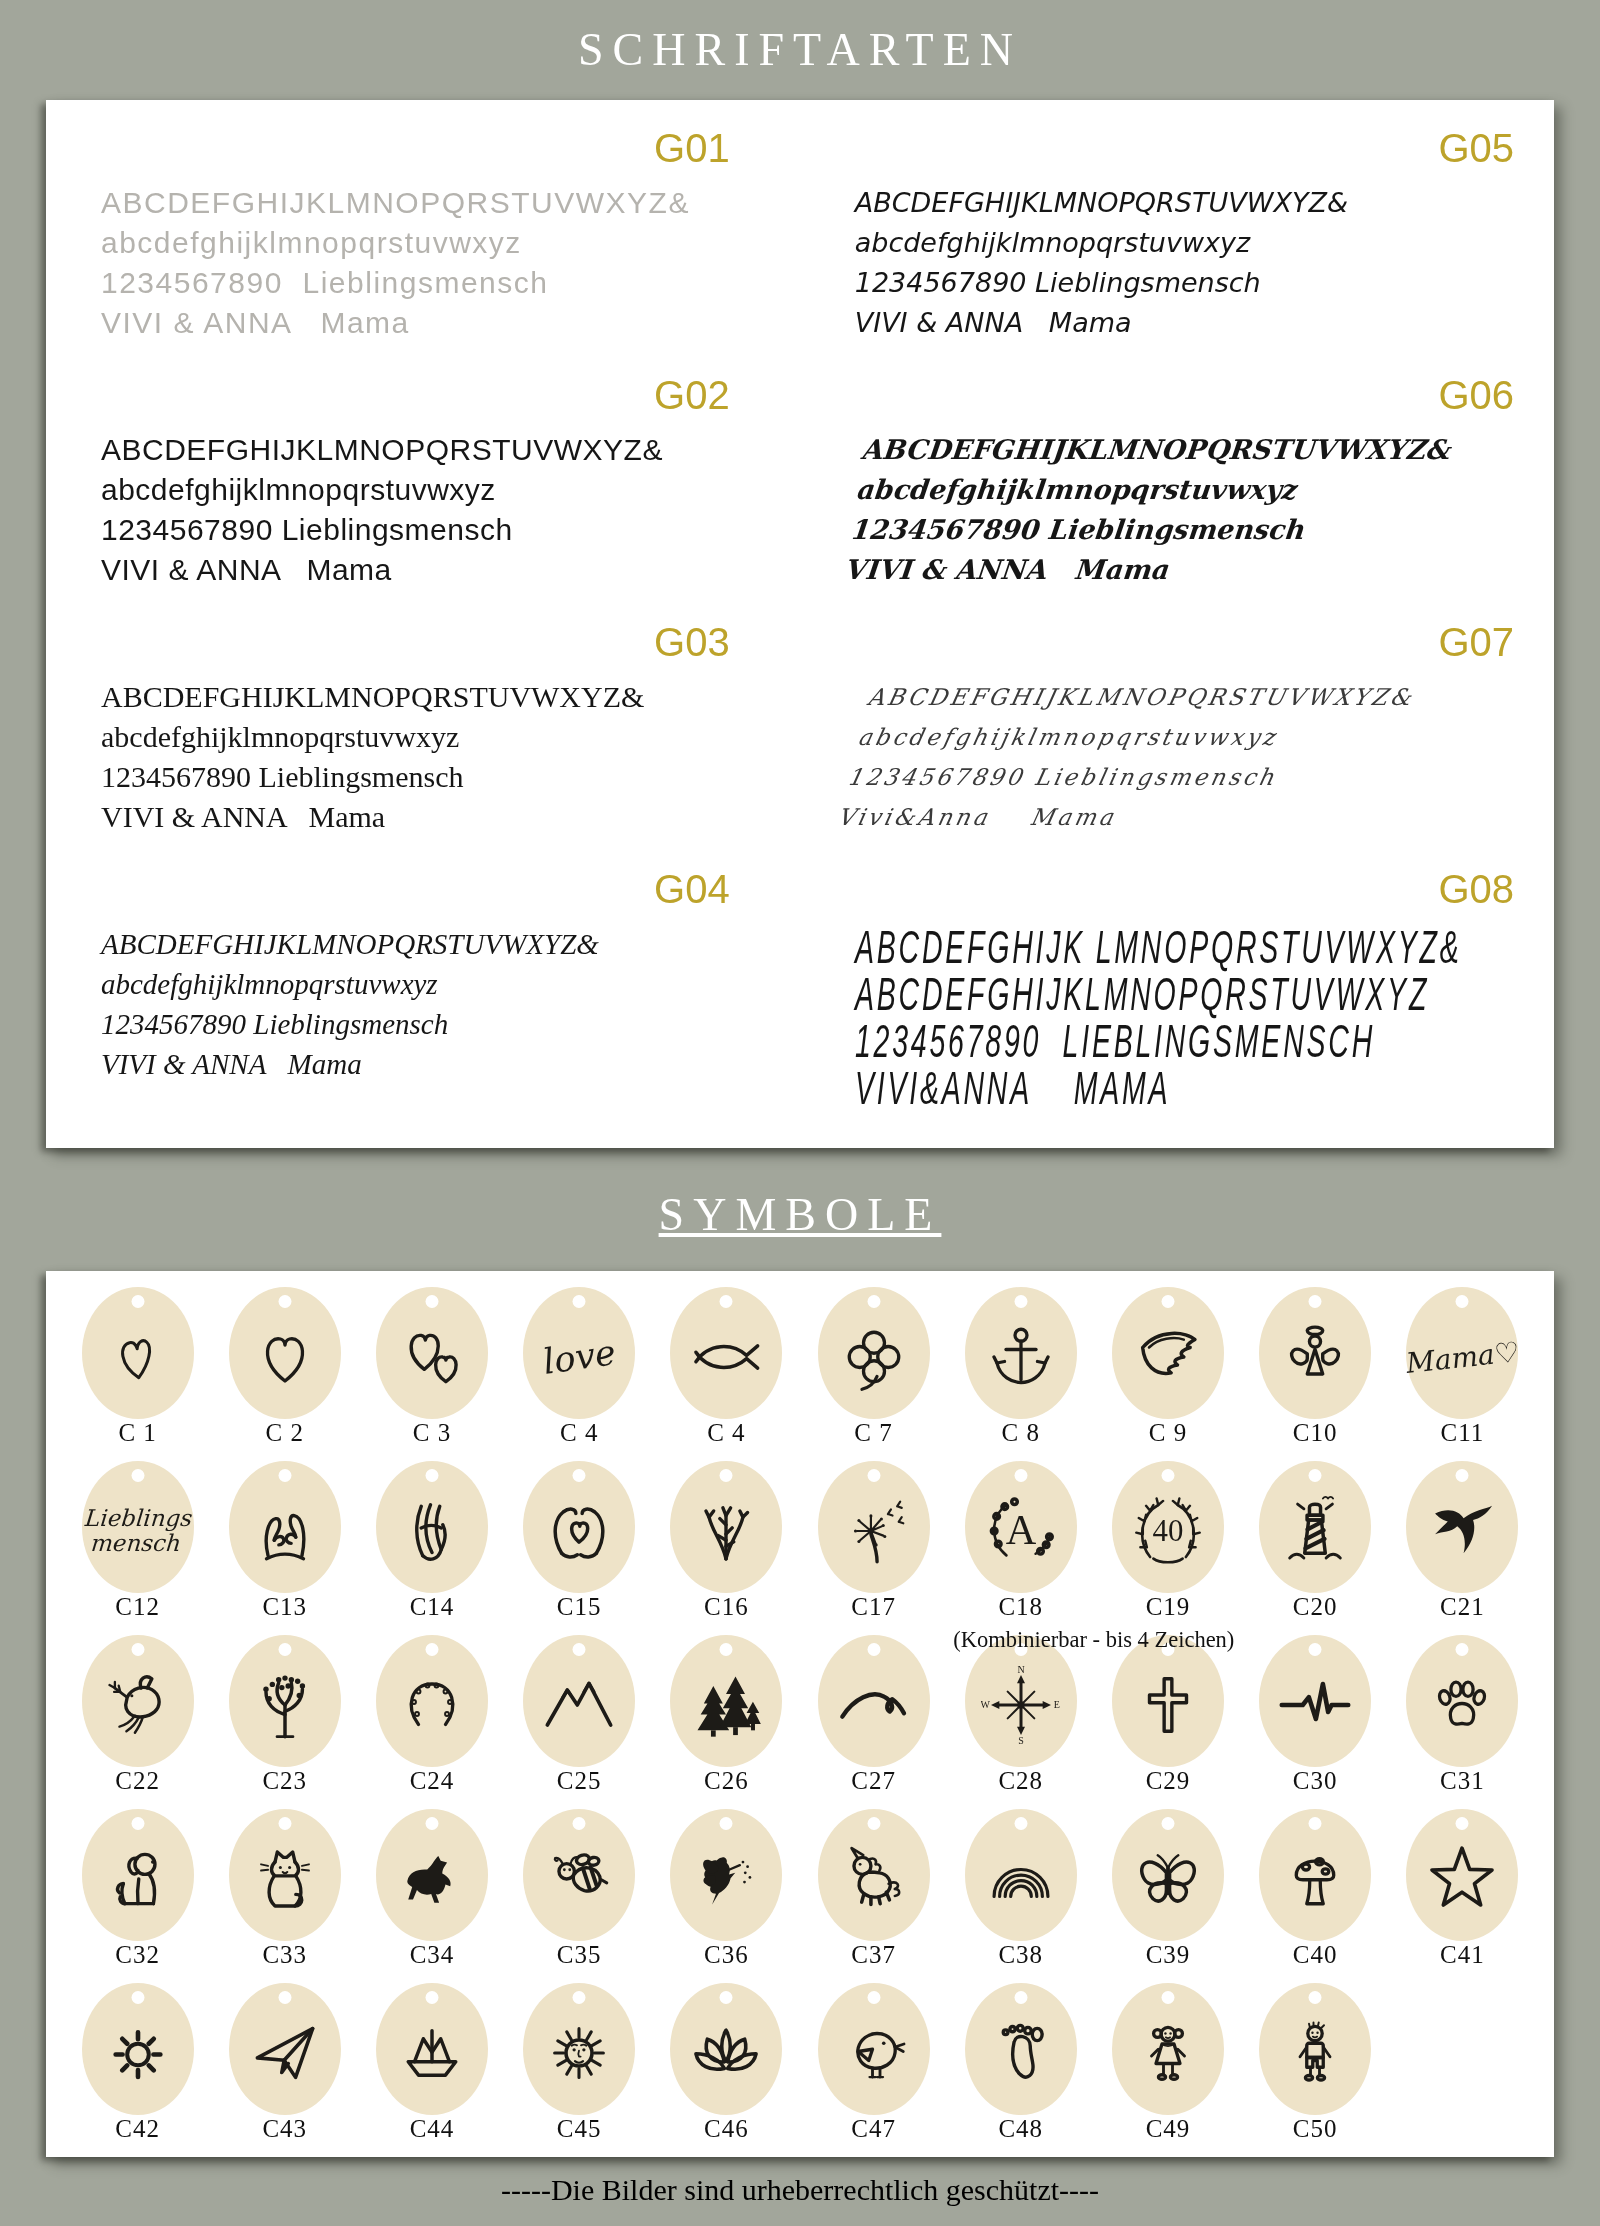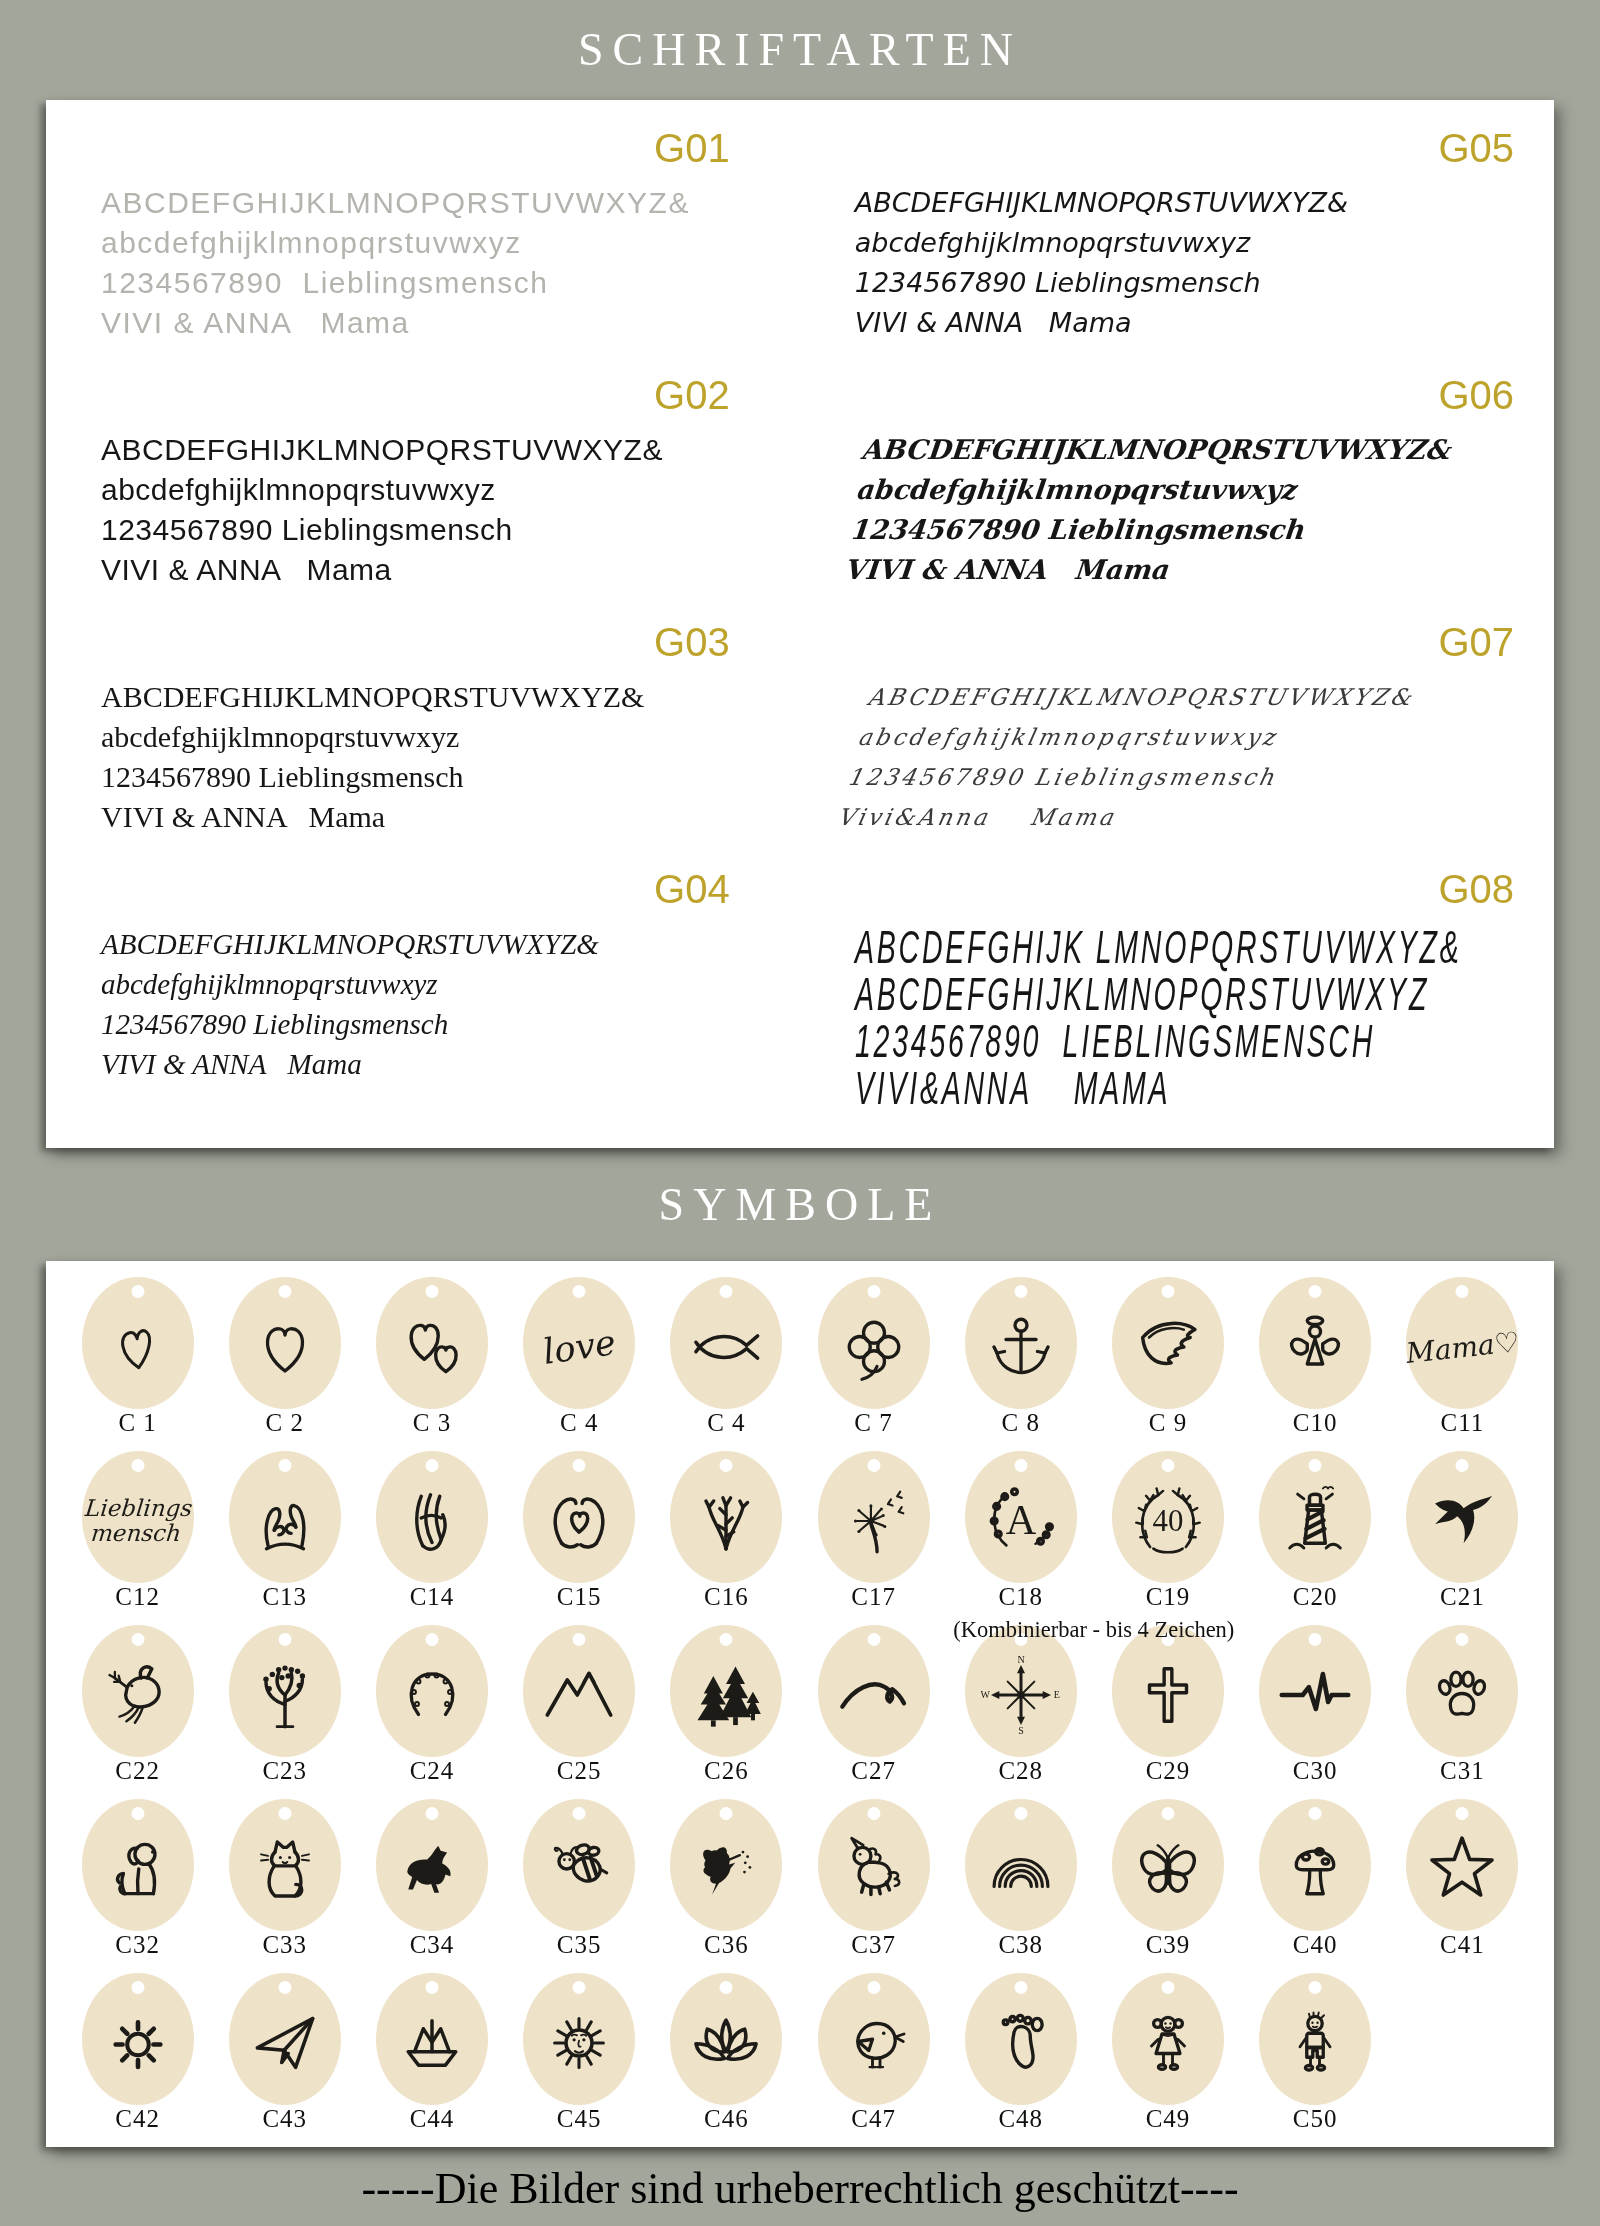--- a/index.html
+++ b/index.html
@@ -1,19 +1,19 @@
 <!DOCTYPE html>
 <html><head>
 <meta charset="utf-8">
 <style>
   html,body{margin:0;padding:0;}
   body{width:1600px;height:2226px;background:#a2a69b;font-family:"Liberation Serif",serif;position:relative;overflow:hidden;}
   .section-title{text-align:center;color:#ffffff;font-size:46px;letter-spacing:9px;font-family:"Liberation Serif",serif;}
   #fonts-title{padding-top:23px;}
-  #symbols-title{margin-top:30px;}
+  #symbols-title{margin-top:40px;text-decoration:underline;}
   .panel{background:#ffffff;margin:0 46px;box-shadow:-5px 4px 7px rgba(45,48,40,.55),7px 7px 12px rgba(45,48,40,.45);}
   .panel-fonts{margin-top:24px;box-sizing:border-box;height:1048px;padding:26px 40px 0 55px;
     display:grid;grid-template-columns:1fr 1fr;grid-template-rows:repeat(4,247px);grid-auto-flow:column;column-gap:60px;}
   .font-block{overflow:visible;}
   .font-block:nth-child(n+5){padding-left:65px;}
   .font-code{font-family:"Liberation Sans",sans-serif;font-size:40px;color:#bda32b;margin-bottom:12px;text-align:right;}
   .font-lines{color:#161616;}
   .font-lines div{line-height:40px;white-space:pre;}
   .g01 .font-lines{font-family:"Liberation Sans",sans-serif;color:#b5b3ae;font-size:30px;letter-spacing:1.5px;}
   .g02 .font-lines{font-family:"Liberation Sans",sans-serif;font-size:30px;letter-spacing:.5px;}
@@ -29,21 +29,21 @@
   .symbol-cell{display:flex;flex-direction:column;align-items:center;position:relative;height:164px;}
   .tag{width:112px;height:132px;background:#eee3c8;border-radius:50%;position:relative;display:flex;align-items:center;justify-content:center;flex:none;}
   .hole{position:absolute;top:8px;left:50%;transform:translateX(-50%);width:13px;height:13px;border-radius:50%;background:#ffffff;}
   .symbol-icon{margin-top:8px;display:flex;align-items:center;justify-content:center;color:#1d1b17;}
   .symbol-label{font-size:25px;letter-spacing:1px;color:#111111;font-family:"Liberation Serif",serif;white-space:pre;}
   .symbol-note{position:absolute;top:166px;left:50%;width:340px;transform:translateX(calc(-50% + 73px));text-align:center;
     font-size:22.5px;color:#111111;font-family:"Liberation Serif",serif;z-index:2;}
   .icon-love{font-family:"DejaVu Serif",serif;font-style:italic;font-size:35px;transform:rotate(-8deg);}
   .icon-mama{font-family:"DejaVu Serif",serif;font-style:italic;font-size:28px;transform:rotate(-6deg);}
   .icon-lieb{font-family:"DejaVu Serif",serif;font-style:italic;font-size:23px;line-height:1.08;text-align:center;transform:skewX(-6deg);}
-  .footer{text-align:center;font-size:44px;color:#000000;margin-top:16px;font-family:"Liberation Serif",serif;}
+  .footer{text-align:center;font-size:30px;color:#000000;margin-top:16px;font-family:"Liberation Serif",serif;}
 </style>
 </head>
 <body>
 
 <div class="section-title" id="fonts-title">SCHRIFTARTEN</div>
 
 <div class="panel panel-fonts" id="font-blocks">
   <div class="font-block g01">
     <div class="font-code">G01</div>
     <div class="font-lines">

